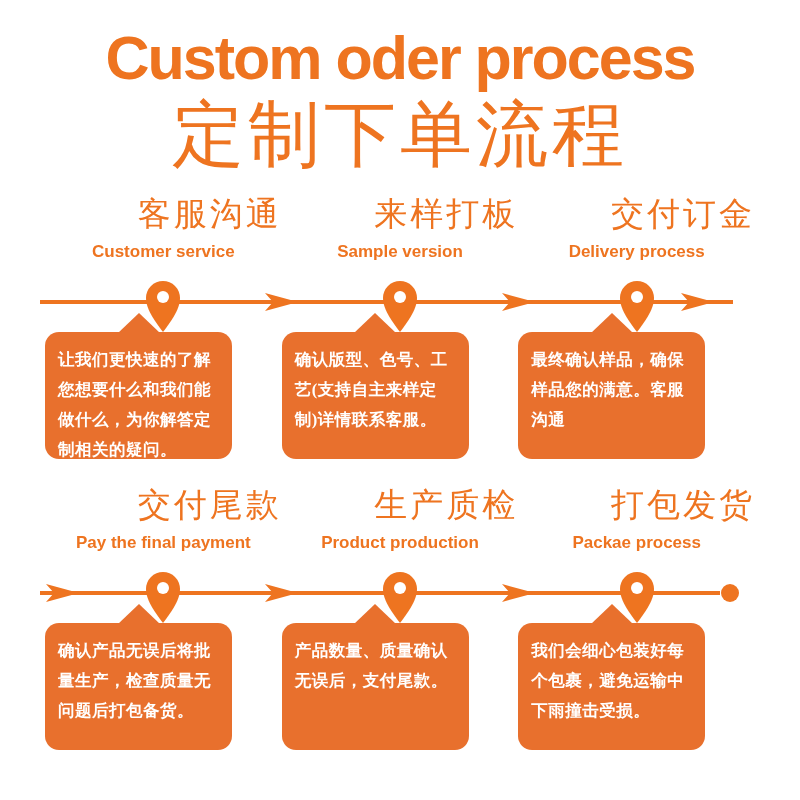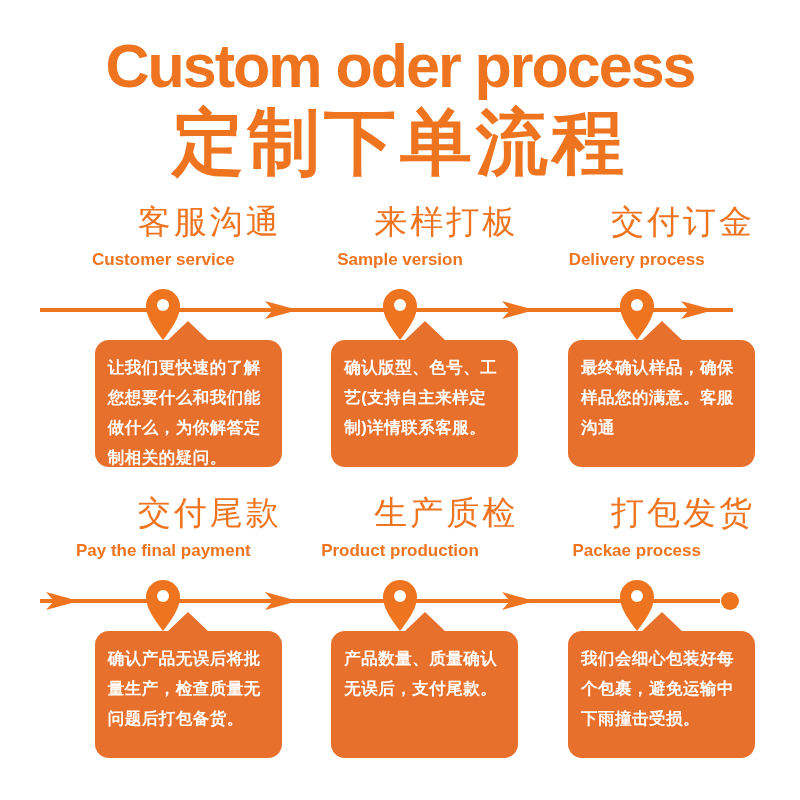--- a/index.html
+++ b/index.html
@@ -8,33 +8,33 @@
   }
   html,body{margin:0;padding:0;}
   body{
     width:800px;height:800px;
     background:#ffffff;
     font-family:"Liberation Sans", sans-serif;
     overflow:hidden;
     position:relative;
   }
   .title-en{
-    margin-top:34px;
+    margin-top:26px;
     text-align:center;
     font-size:61px;
     font-weight:bold;
     letter-spacing:-2px;
     color:var(--orange);
     line-height:1.05;
   }
   .title-zh{
     text-align:center;
     font-family:"Liberation Serif","DejaVu Serif",serif;
     font-size:72px;
-    font-weight:bold;
+    font-weight:normal;
     color:var(--orange);
     line-height:1.2;
     letter-spacing:4px;
     margin-top:2px;
   }
   .flow-row{margin-top:14px;}
   .flow-row.second{margin-top:24px;}
   .header-row{
     display:flex;
     padding:0 45px;
@@ -61,21 +61,22 @@
     margin-top:2px;
   }
   .bubble-row{
     display:flex;
     padding:0 45px;
     margin-top:-8px;
   }
   .bubble-cell{
     flex:1;
     display:flex;
-    justify-content:flex-end;
+    justify-content:flex-start;
+    font-family:Liberation Serif, serif;
   }
   .bubble{
     position:relative;
     width:187px;
     height:127px;
     box-sizing:border-box;
     background:var(--bubble);
     border-radius:14px;
     padding:13px 13px;
   }

